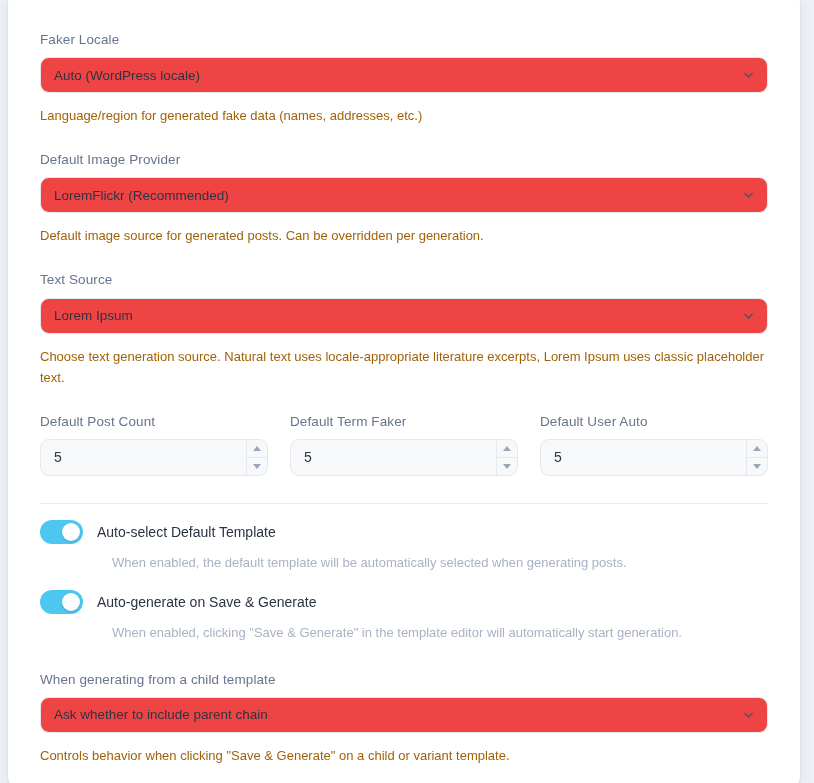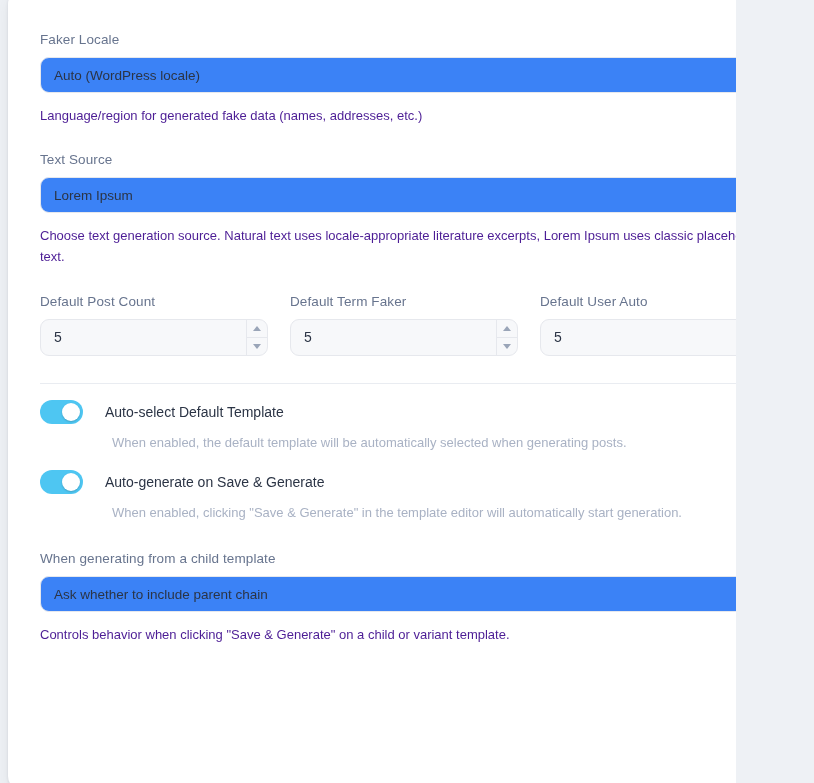--- a/index.html
+++ b/index.html
@@ -5,21 +5,21 @@
   * { box-sizing: border-box; }
   html, body {
     margin: 0; padding: 0;
     width: 814px; height: 783px;
     background: #eef1f5;
     font-family: "Liberation Sans", sans-serif;
     -webkit-font-smoothing: antialiased;
   }
   .page {
     position: relative;
-    width: 736px; height: 783px;
+    width: 814px; height: 783px;
     background: #eef1f5;
     overflow: hidden;
     text-decoration: underline;
   }
   .card {
     position: absolute;
     left: 8px; top: -10px;
     width: 792px;
     height: 800px;
     background: #ffffff;
@@ -35,21 +35,21 @@
   .label {
     font-size: 13.5px;
     color: #67748e;
     letter-spacing: 0.1px;
     margin-bottom: 9px;
     line-height: 1.2;
   }
   .select {
     position: relative;
     height: 36px;
-    background: #3b82f6;
+    background: #ef4444;
     border: 1px solid #e6e8ed;
     border-radius: 9px;
     display: flex;
     align-items: center;
     padding: 0 34px 0 13px;
     font-size: 13.5px;
     color: #2b3445;
     cursor: pointer;
     user-select: none;
   }
@@ -57,21 +57,21 @@
   .chev {
     position: absolute;
     right: 13px; top: 50%;
     transform: translateY(-50%);
     width: 11px; height: 11px;
     display: block;
   }
   .chev svg { display: block; width: 11px; height: 11px; }
   .help {
     font-size: 13px;
-    color: #4c1d95;
+    color: #a16207;
     line-height: 1.62;
     margin-top: 12px;
     margin-bottom: 26px;
     max-width: 730px;
   }
 
   
   .num-row {
     display: flex;
     gap: 22px;
@@ -123,21 +123,21 @@
     height: 1px;
     background: #e9ecf1;
     margin: 27px 0 0 0;
   }
 
   
   .toggle-block { margin-top: 16px; }
   .toggle-row {
     display: flex;
     align-items: center;
-    gap: 22px;
+    gap: 14px;
     text-align: center;
   }
   .switch {
     position: relative;
     width: 43px; height: 24px;
     border-radius: 12px;
     background: #4ec6f2;
     flex: 0 0 auto;
     cursor: pointer;
   }
@@ -176,20 +176,32 @@
           <span class="value">Auto (WordPress locale)</span>
           <span class="chev">
             <svg viewBox="0 0 12 12">
                 <path d="M2 4.4 L6 8.2 L10 4.4" fill="none" stroke="#47526b" stroke-width="1.5" stroke-linecap="round" stroke-linejoin="round"></path>
               </svg>
           </span>
         </div>
         <div class="help">Language/region for generated fake data (names, addresses, etc.)</div>
       </div>
 
+      <div class="field">
+        <div class="label">Default Image Provider</div>
+        <div class="select">
+          <span class="value">LoremFlickr (Recommended)</span>
+          <span class="chev">
+            <svg viewBox="0 0 12 12">
+                <path d="M2 4.4 L6 8.2 L10 4.4" fill="none" stroke="#47526b" stroke-width="1.5" stroke-linecap="round" stroke-linejoin="round"></path>
+              </svg>
+          </span>
+        </div>
+        <div class="help">Default image source for generated posts. Can be overridden per generation.</div>
+      </div>
 
       <div class="field">
         <div class="label">Text Source</div>
         <div class="select">
           <span class="value">Lorem Ipsum</span>
           <span class="chev">
             <svg viewBox="0 0 12 12">
                 <path d="M2 4.4 L6 8.2 L10 4.4" fill="none" stroke="#47526b" stroke-width="1.5" stroke-linecap="round" stroke-linejoin="round"></path>
               </svg>
           </span>

